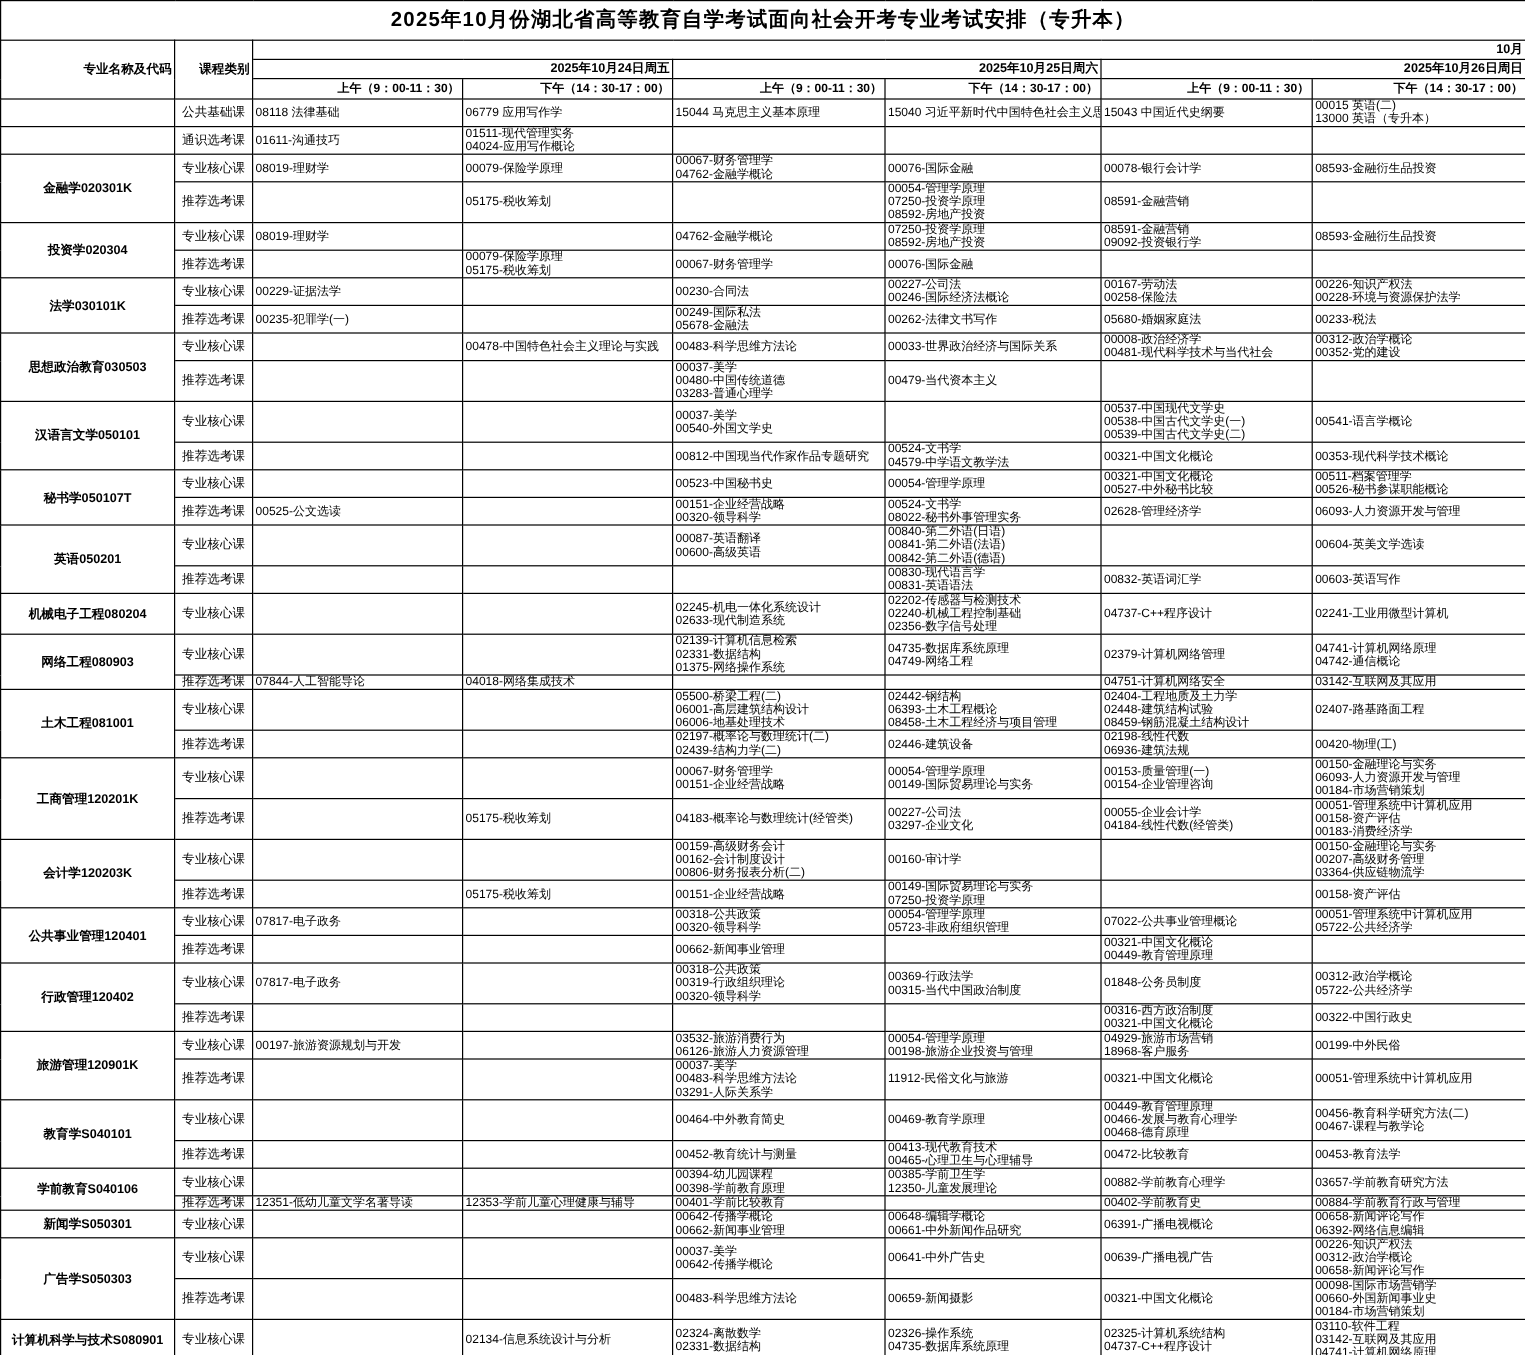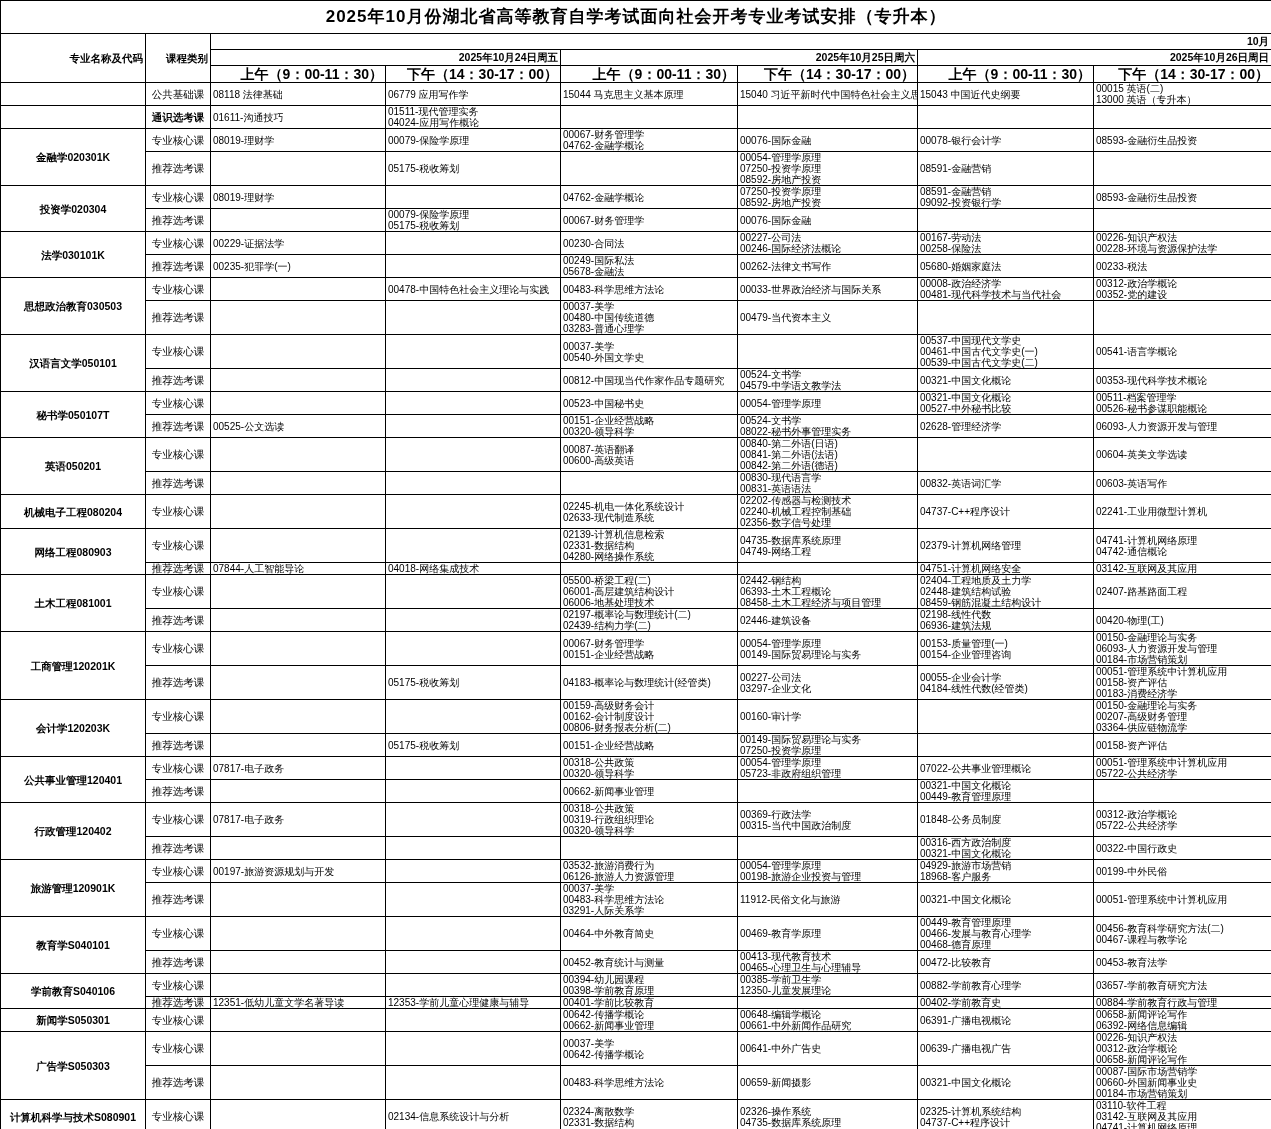--- a/index.html
+++ b/index.html
@@ -4,24 +4,24 @@
 <style>
   html,body{margin:0;padding:0;background:#fff;}
   body{font-family:"Liberation Sans",sans-serif;color:#000;}
   .wrap{width:1271px;background:#fff;}
   table{border-collapse:collapse;table-layout:fixed;width:1271px;}
   td,th{border:1px solid #000;font-size:10px;line-height:11px;padding:0 2px;vertical-align:middle;overflow:hidden;word-break:break-all;}
   th{font-weight:bold;text-align:right;padding:1px 2px;}
   .title-cell{font-size:17px;font-weight:bold;text-align:center;height:30px;line-height:30px;letter-spacing:1px;}
   .month-cell{height:13px;font-size:10.5px;}
   .day-cell{height:13px;font-size:10.5px;margin-left:38px;}
-  .time-cell{height:14px;font-size:14px;}
+  .time-cell{height:14px;font-size:10px;}
   td.major{font-weight:bold;text-align:center;font-size:10.5px;line-height:12px;margin-left:20px;}
   td.cat{text-align:center;font-size:10.5px;}
-  td.cat.bold{font-weight:bold;}
+  td.cat.bold{font-weight:normal;}
   td.course{text-align:left;}
   td.course div{white-space:nowrap;}
 </style>
 </head>
 <body>
 
 <div class="wrap">
   <table>
     <colgroup>
       <col style="width:145px">
@@ -300,21 +300,21 @@
           </td>
           <td class="course">
             <div>00037-美学</div>
             <div>00540-外国文学史</div>
           </td>
           <td class="course">
             <div></div>
           </td>
           <td class="course">
             <div>00537-中国现代文学史</div>
-            <div>00461-中国古代文学史(一)</div>
+            <div>00538-中国古代文学史(一)</div>
             <div>00539-中国古代文学史(二)</div>
           </td>
           <td class="course">
             <div>00541-语言学概论</div>
           </td>
         </tr>
         <tr>
           <td class="cat">推荐选考课</td>
           <td class="course">
             <div></div>
@@ -460,21 +460,21 @@
           <td class="cat">专业核心课</td>
           <td class="course">
             <div></div>
           </td>
           <td class="course">
             <div></div>
           </td>
           <td class="course">
             <div>02139-计算机信息检索</div>
             <div>02331-数据结构</div>
-            <div>04280-网络操作系统</div>
+            <div>01375-网络操作系统</div>
           </td>
           <td class="course">
             <div>04735-数据库系统原理</div>
             <div>04749-网络工程</div>
           </td>
           <td class="course">
             <div>02379-计算机网络管理</div>
           </td>
           <td class="course">
             <div>04741-计算机网络原理</div>
@@ -949,21 +949,21 @@
           <td class="course">
             <div>00483-科学思维方法论</div>
           </td>
           <td class="course">
             <div>00659-新闻摄影</div>
           </td>
           <td class="course">
             <div>00321-中国文化概论</div>
           </td>
           <td class="course">
-            <div>00087-国际市场营销学</div>
+            <div>00098-国际市场营销学</div>
             <div>00660-外国新闻事业史</div>
             <div>00184-市场营销策划</div>
           </td>
         </tr>
         <tr>
           <td class="major" rowspan="1">计算机科学与技术S080901</td>
           <td class="cat">专业核心课</td>
           <td class="course">
             <div></div>
           </td>

